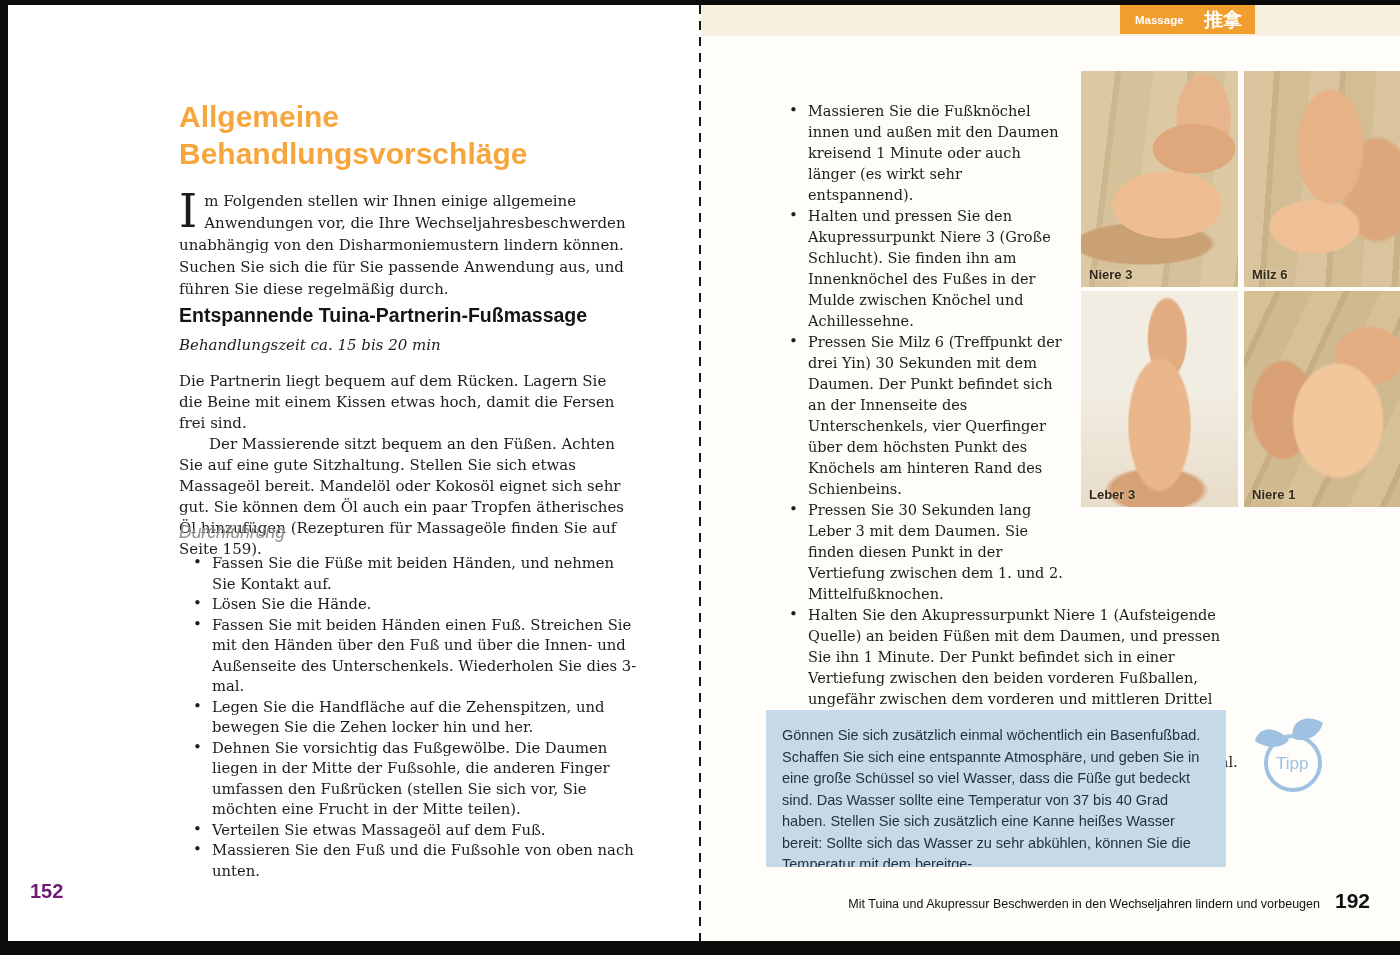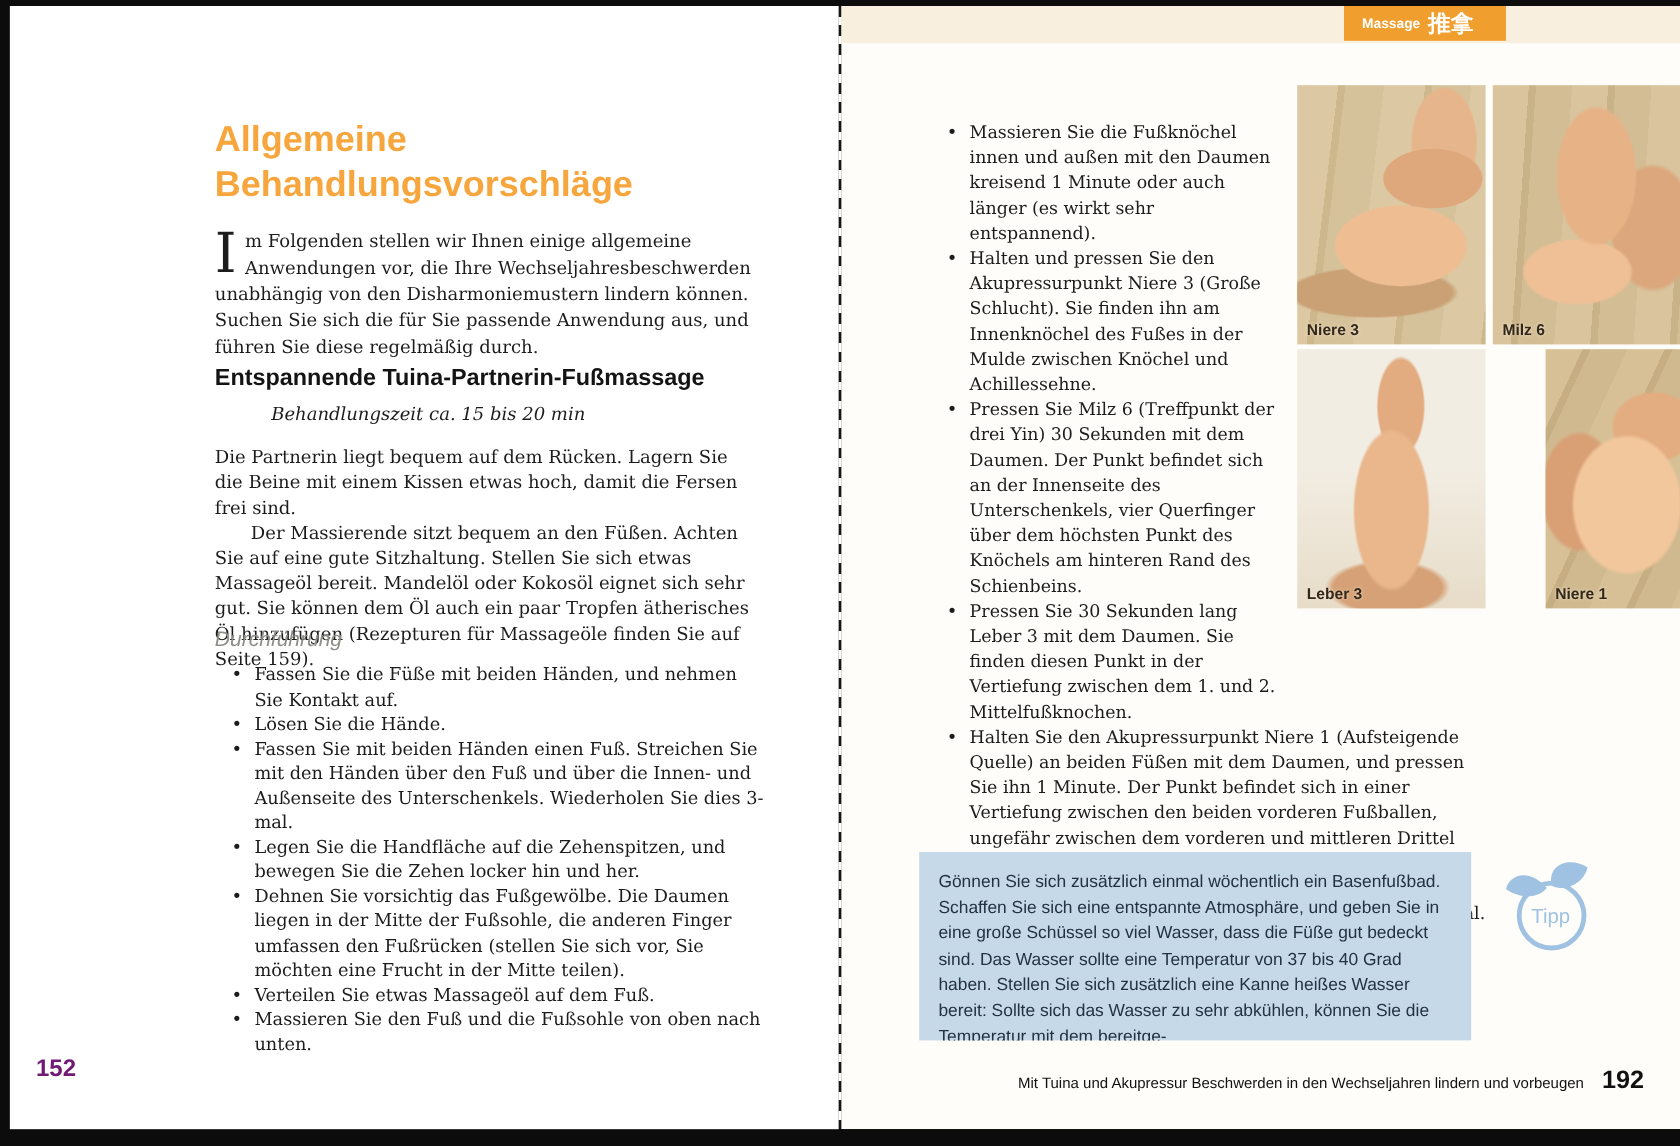--- a/index.html
+++ b/index.html
@@ -29,21 +29,21 @@
   }
   .intro { position:absolute; left:171px; top:185px; width:452px; font-size:15px; line-height:22px; }
   .dropcap {
     float:left; font-size:46px; line-height:37px; padding:3px 7px 0 0; color:#1c1c1c;
   }
   .sec-heading {
     position:absolute; left:171px; top:299px; width:480px;
     font-family:"Liberation Sans","DejaVu Sans",sans-serif;
     font-weight:bold; font-size:19.5px; color:#141414;
   }
-  .time { position:absolute; left:171px; top:331px; font-size:15px; font-style:italic;margin-left:47px; }
+  .time { position:absolute; left:171px; top:331px; font-size:15px; font-style:italic; }
   .paras { position:absolute; left:171px; top:366px; width:454px; font-size:15px; line-height:21px; }
   .paras p + p { text-indent:30px; }
   .subheading {
     position:absolute; left:171px; top:517px;
     font-family:"Liberation Sans","DejaVu Sans",sans-serif;
     font-style:italic; font-size:17.5px; color:#8f8e88;
   }
   .blist { position:absolute; list-style:none; font-size:14.8px; line-height:20.5px; }
   .blist-left  { left:182px; top:548px; width:448px; }
   .blist li { position:relative; padding-left:22px; }
@@ -57,21 +57,21 @@
   
   .cream-band { position:absolute; left:0; top:0; width:699px; height:31px; background:#f9efdf; }
   .tab {
     position:absolute; left:419px; top:0; width:135px; height:29px; background:#f09e2e;
     display:flex; align-items:center; color:#fff;
   }
   .tab-label {
     font-family:"Liberation Sans","DejaVu Sans",sans-serif;
     font-weight:bold; font-size:11.5px; padding-left:15px;
   }
-  .tab-cjk { font-size:19px; font-weight:bold; margin-left:auto; padding-right:27px; font-family:"DejaVu Sans",sans-serif; }
+  .tab-cjk { font-size:19px; font-weight:bold; margin-left:auto; padding-right:13px; font-family:"DejaVu Sans",sans-serif; }
 
   .r-content { position:absolute; left:85px; top:66px; width:452px; }
   .photo-float {
     float:right; width:320px; height:436px;
     margin-left:15px; margin-right:-163px; margin-bottom:76px;
     display:grid; grid-template-columns:157px 157px; grid-template-rows:216px 216px; gap:4px 6px;
   }
   .photo { position:relative; overflow:hidden; }
   .caption {
     position:absolute; left:8px; bottom:5px;
@@ -91,21 +91,21 @@
       repeating-linear-gradient(94deg,#d9c49d 0 30px,#c9b287 30px 36px,#d3bd94 36px 66px); }
   .photo3 { background:
       radial-gradient(52px 110px at 50% 62%, #eab78c 0 58%, rgba(234,183,140,0) 62%),
       radial-gradient(34px 70px at 55% 22%, #e2ac80 0 55%, rgba(226,172,128,0) 60%),
       radial-gradient(90px 40px at 48% 92%, #d6a176 0 50%, rgba(214,161,118,0) 58%),
       linear-gradient(180deg,#f2ede3 0 45%, #e7dcc8 100%); }
   .photo4 { background:
       radial-gradient(75px 95px at 60% 60%, #f3c79c 0 58%, rgba(243,199,156,0) 62%),
       radial-gradient(55px 85px at 25% 55%, #d9a076 0 55%, rgba(217,160,118,0) 60%),
       radial-gradient(60px 50px at 80% 30%, #e3ad81 0 55%, rgba(227,173,129,0) 60%),
-      repeating-linear-gradient(115deg,#d7c096 0 28px,#c6ae82 28px 34px,#d0b98f 34px 62px); margin-left: 44px; }
+      repeating-linear-gradient(115deg,#d7c096 0 28px,#c6ae82 28px 34px,#d0b98f 34px 62px); }
 
   .blist-right { position:static; margin-top:30px; font-size:14.5px; line-height:21px; }
 
   .tipbox {
     position:absolute; left:65px; top:705px; width:460px; height:157px;
     background:#c6d9e9; padding:15px 16px; overflow:hidden;
     font-family:"Liberation Sans","DejaVu Sans",sans-serif;
     font-size:14.5px; line-height:21.5px; color:#233240;
   }
   .tip-icon { position:absolute; left:546px; top:707px; width:92px; height:92px; }

